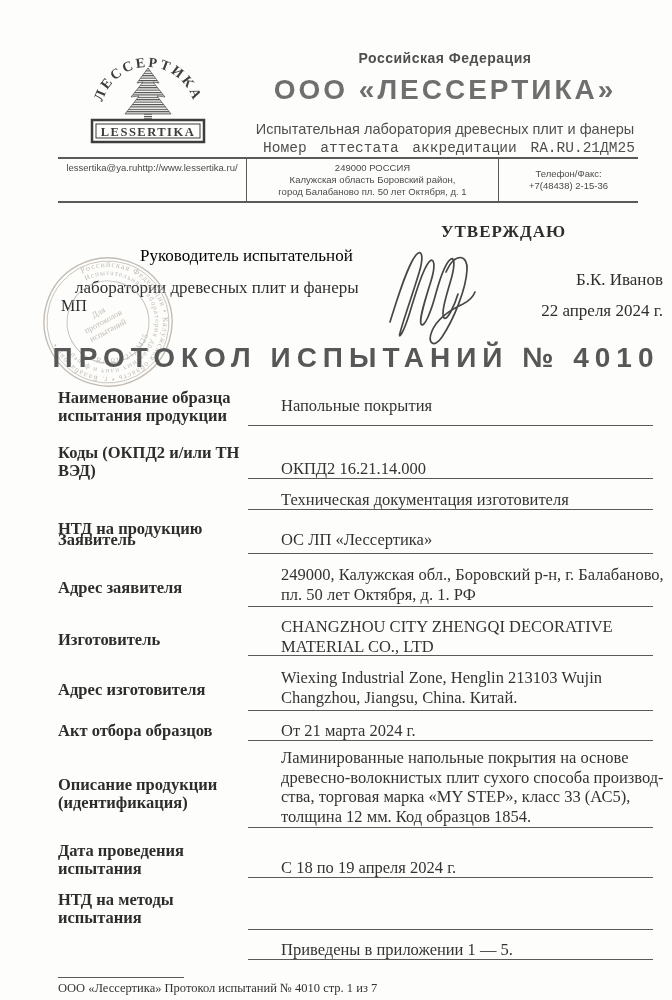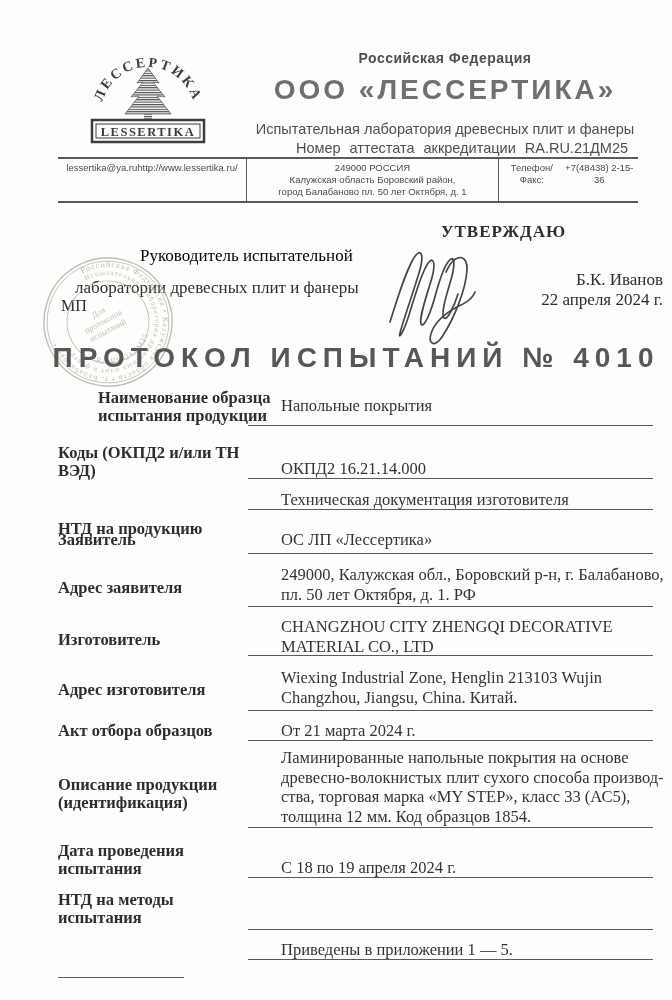--- a/index.html
+++ b/index.html
@@ -10,38 +10,38 @@
   }
   .abs{position:absolute;}
 
   
   .hdr-right{position:absolute;left:245px;top:0;width:400px;text-align:center;
     font-family:"Liberation Sans",sans-serif;color:#4f4f4f;}
   .country{position:absolute;left:0;top:50px;width:100%;font-size:14px;font-weight:600;letter-spacing:.5px;}
   .company{position:absolute;left:0;top:74px;width:100%;font-size:28px;font-weight:700;
     letter-spacing:3px;color:#6f6f6f;white-space:nowrap;}
   .lab{position:absolute;left:0;top:121px;width:100%;font-size:14.5px;}
-  .accr{position:absolute;left:17px;top:140px;width:100%;font-size:14.5px;word-spacing:5px;}
+  .accr{position:absolute;left:4px;top:140px;width:100%;font-size:14.5px;word-spacing:5px;font-family:Liberation Mono, monospace;}
 
   .contact{position:absolute;left:58px;top:157px;width:580px;display:flex;
     border-top:2.5px solid #5a5a5a;border-bottom:2.5px solid #5a5a5a;
     font-family:"Liberation Sans",sans-serif;font-size:9.5px;line-height:12px;
     color:#4a4a4a;text-align:center;}
   .contact .cell{padding:2.5px 2px 3px 2px;box-sizing:border-box;}
   .c1{width:188px;display:flex;flex-direction:row;justify-content:center;}
   .c2{width:253px;border-left:1.5px solid #5a5a5a;border-right:1.5px solid #5a5a5a;}
-  .c3{width:139px;display:flex;flex-direction:row;justify-content:center;}
+  .c3{width:139px;display:flex;flex-direction:column;justify-content:center;}
 
   
   .approve{position:absolute;left:441px;top:222px;font-size:17px;font-weight:bold;letter-spacing:1px;color:#2e2e2e;}
   .head1{position:absolute;left:140px;top:246px;font-size:17px;color:#000000;}
   .head2{position:absolute;left:75px;top:278px;font-size:17px;color:#2e2e2e;}
   .mp{position:absolute;left:61px;top:297px;font-size:16px;color:#2e2e2e;}
   .sign-block{position:absolute;right:9px;top:270px;text-align:right;font-size:17px;color:#2e2e2e;}
-  .sign-date{}
+  .sign-date{margin-top:11px;}
 
   .stamp{position:absolute;left:40px;top:254px;width:136px;height:136px;
     transform:rotate(-28deg);opacity:.78;}
   .signature{position:absolute;left:383px;top:242px;width:100px;height:112px;}
 
   .doc-title{position:absolute;left:40px;top:342px;width:632px;text-align:center;
     font-family:"Liberation Sans",sans-serif;font-size:28px;font-weight:700;
     letter-spacing:6px;color:#575757;white-space:nowrap;}
 
   
@@ -136,21 +136,21 @@
     <path d="M63,30 C72,10 85,12 84,28 C83,47 71,77 59,95 C51,107 44,101 49,89 C54,77 67,68 80,62 C86,59 90,55 92,50" fill="none" stroke="#474747" stroke-width="1.7" stroke-linecap="round"></path>
   </svg>
 
   <div class="sign-block">
     <div>Б.К. Иванов</div>
     <div class="sign-date">22 апреля 2024 г.</div>
   </div>
 
   <div class="doc-title">ПРОТОКОЛ ИСПЫТАНИЙ  № 4010</div>
 
-  <div class="flabel" style="top:389px;margin-left:40px;">Наименование образца испытания продукции</div>
+  <div class="flabel" style="top:389px;">Наименование образца испытания продукции</div>
   <div class="fvalue" style="top:396px;">Напольные покрытия</div>
   <div class="fline" style="top:425px;"></div>
 
   <div class="flabel" style="top:444px;">Коды (ОКПД2 и/или ТН ВЭД)</div>
   <div class="fvalue" style="top:459px;">ОКПД2 16.21.14.000</div>
   <div class="fline" style="top:478px;"></div>
 
   <div class="flabel" style="top:520px;">НТД на продукцию</div>
   <div class="fvalue" style="top:490px;">Техническая документация изготовителя</div>
   <div class="fline" style="top:509px;"></div>
@@ -183,14 +183,15 @@
   <div class="fvalue" style="top:858px;">С 18 по 19 апреля 2024 г.</div>
   <div class="fline" style="top:877px;"></div>
 
   <div class="flabel" style="top:891px;">НТД на методы испытания</div>
   <div class="fline" style="top:929px;"></div>
 
   <div class="fvalue" style="top:940px;">Приведены в приложении 1 — 5.</div>
   <div class="fline" style="top:959px;"></div>
 
   <div class="foot-line"></div>
+  <div class="footer">ООО «Лессертика» Протокол испытаний № 4010 стр. 1 из  7</div>
 
 </div>
 
 </body></html>

